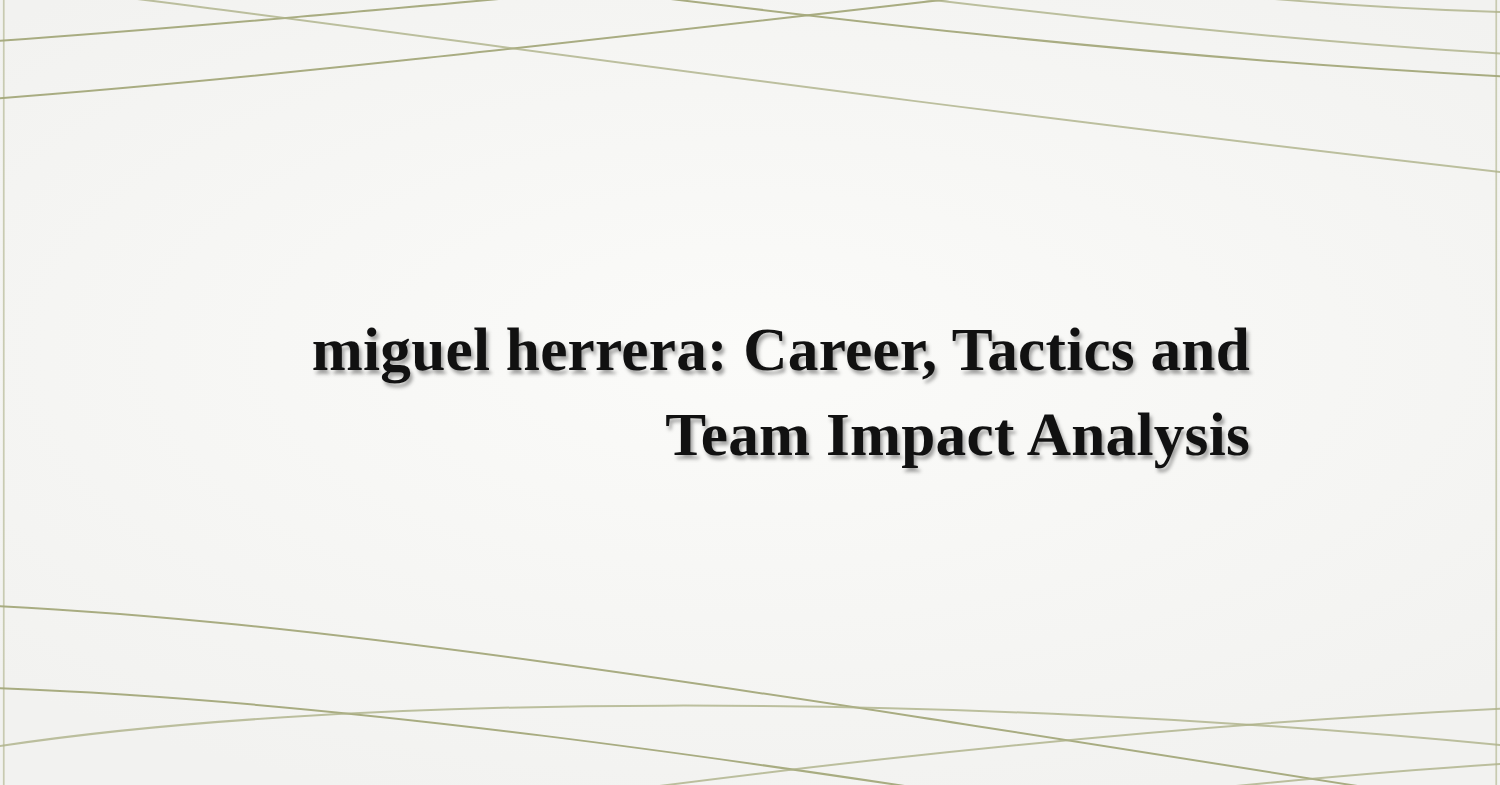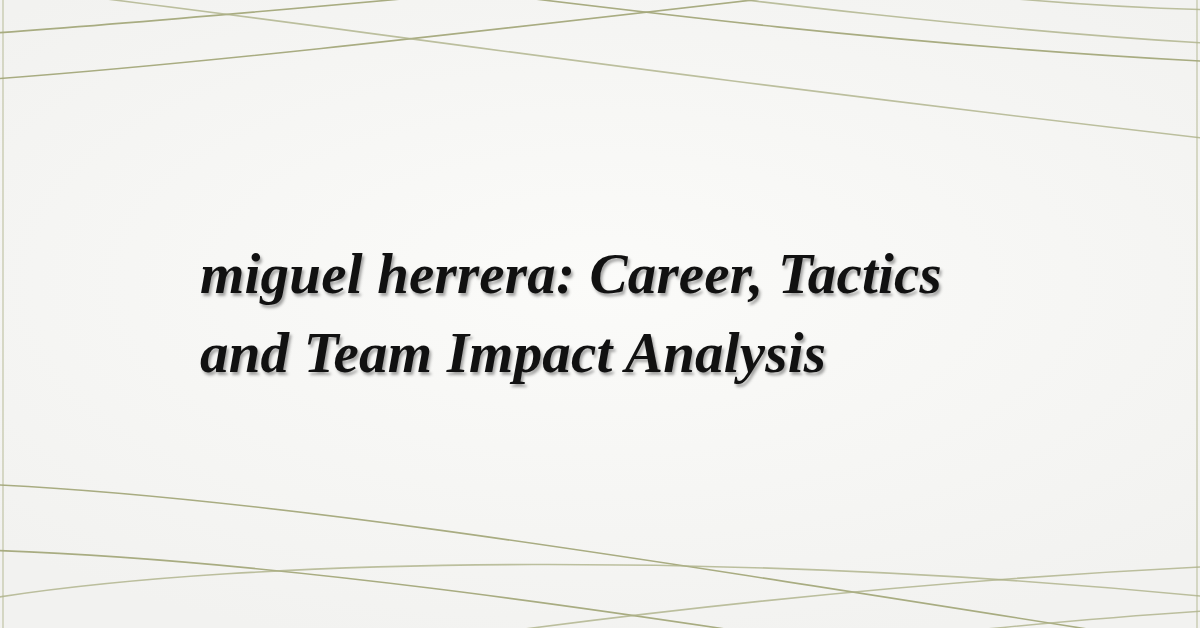--- a/index.html
+++ b/index.html
@@ -60,30 +60,29 @@
     display: flex;
     flex-direction: column;
     align-items: center;
     justify-content: center;
     padding: 0 110px;
     box-sizing: border-box;
   }
 
   #page-title {
     margin: 0;
-    text-align: left;
+    text-align: right;
     color: #111111;
     font-family: "Liberation Serif", serif;
     font-weight: 700;
-    font-size: 57px;
+    font-size: 49px;
     line-height: 1.38;
     letter-spacing: 0.2px;
     text-shadow: 2px 3px 3px rgba(60, 60, 60, 0.45);
     max-width: 800px;
-    font-style: italic;
   }
 </style>
 </head>
 <body>
 
 <div id="banner">
 
   <svg id="deco-edges" viewBox="0 0 1200 628" preserveAspectRatio="none">
     <path class="deco-line edge" d="M 3 -10 L 3 638"></path>
     <path class="deco-line edge" d="M 1197 -10 L 1197 638"></path>

